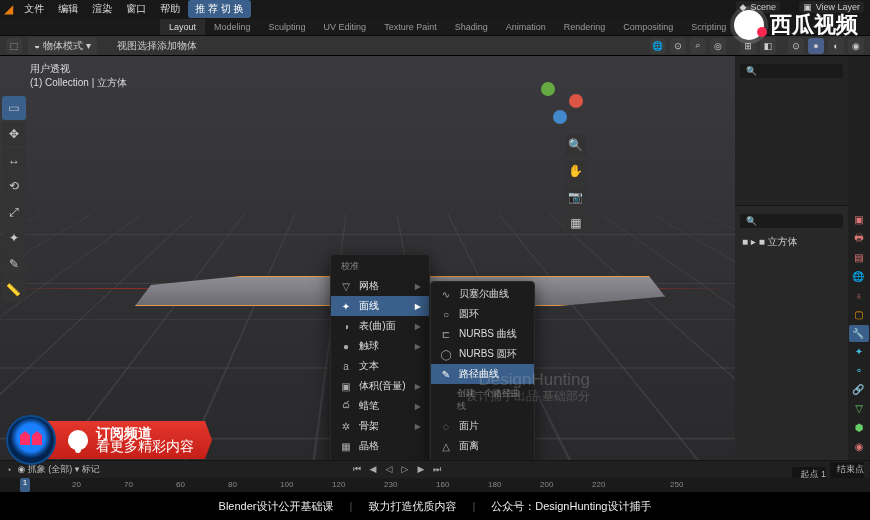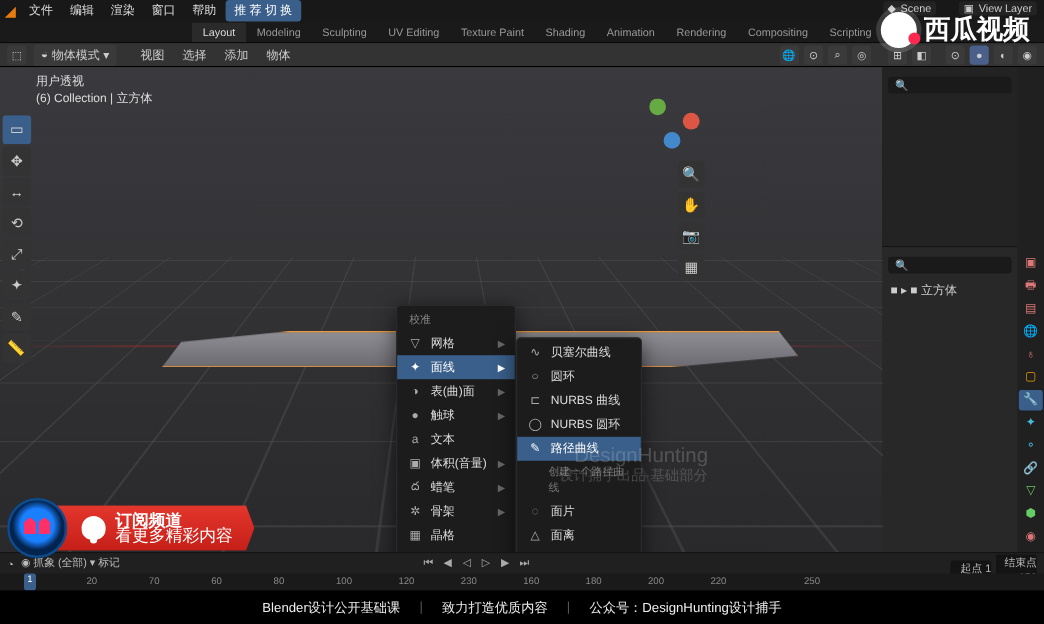--- a/index.html
+++ b/index.html
@@ -5,21 +5,21 @@
 *{margin:0;padding:0;box-sizing:border-box;font-family:"Microsoft YaHei",Arial,sans-serif;user-select:none}
 body{width:870px;height:520px;background:#232323;overflow:hidden;position:relative;color:#ccc;font-size:10px}
 .topbar{height:18px;background:#181818;display:flex;align-items:center;padding:0 4px;gap:2px}
 .topbar .menu-item{padding:2px 6px;color:#ddd;cursor:pointer;font-size:10px}
 .topbar .grab{background:#3a5f8a;border-radius:3px;color:#fff;padding:2px 7px}
 .workspace-tabs{height:18px;background:#1a1a1a;display:flex;align-items:center;gap:0;padding-left:160px;border-bottom:1px solid #0a0a0a}
 .ws-tab{padding:3px 9px;color:#999;font-size:9px;cursor:pointer}
 .ws-tab.active{background:#2a2a2a;color:#ddd}
 .header2{height:20px;background:#333;display:flex;align-items:center;padding:0 6px;gap:6px;font-size:10px;border-bottom:1px solid black}
 .mode-btn{background:#3a3a3a;border-radius:3px;padding:2px 6px;display:flex;align-items:center;gap:3px}
-.header-mid{display:flex;gap:15px;margin-left:14px}
+.header-mid{display:flex;gap:0;margin-left:14px}
 .header-right{margin-left:auto;display:flex;gap:4px;align-items:center}
 .icon-btn{width:16px;height:16px;background:#3a3a3a;border-radius:3px;display:flex;align-items:center;justify-content:center;font-size:9px;cursor:pointer}
 .main{position:relative;height:418px;display:flex}
 .viewport{flex:1;position:relative;background:linear-gradient(#3a3a3e,#29292b);overflow:hidden}
 .grid{position:absolute;top:0;left:0;width:100%;height:100%;background-image:linear-gradient(rgba(80,80,82,0.45) 1px,transparent 1px),linear-gradient(90deg,rgba(80,80,82,0.45) 1px,transparent 1px);background-size:50px 50px;background-position:-4px 108px;transform:perspective(480px) rotateX(62deg) scale(1.6) translateY(58px);transform-origin:50% 60%}
 .axis-x{position:absolute;left:0;right:0;top:232px;height:1px;background:linear-gradient(90deg,transparent,#8a2d2d 15%,#8a2d2d 85%,transparent)}
 .cube{position:absolute;left:135px;top:220px;width:530px;height:30px;background:linear-gradient(#8e8e94,#6c6c72);border:1.5px solid #e79a47;clip-path:polygon(3% 30%,20% 0,97% 0,100% 68%,80% 100%,0 100%)}
 .info{position:absolute;left:30px;top:6px;font-size:10px;color:#ddd;line-height:14px}
 .tool-col{position:absolute;left:2px;top:40px;width:24px;display:flex;flex-direction:column;gap:2px}
 .tool{width:24px;height:24px;background:#333;border-radius:3px;display:flex;align-items:center;justify-content:center;font-size:12px;color:#ccc;cursor:pointer}
@@ -131,21 +131,21 @@
   </div>
 </div>
 
 <div class="main">
   <div class="viewport">
     <div class="grid"></div>
     <div class="axis-x"></div>
     <div class="cube"></div>
     <div class="info">
       <div>用户透视</div>
-        <div>(6) Collection | 立方体</div>
+        <div>(1) Collection | 立方体</div>
     </div>
 
     <div class="tool-col">
       <div class="tool active">▭</div>
       <div class="tool">✥</div>
       <div class="tool">↔</div>
       <div class="tool">⟲</div>
       <div class="tool">⤢</div>
       <div class="tool">✦</div>
       <div class="tool">✎</div>

